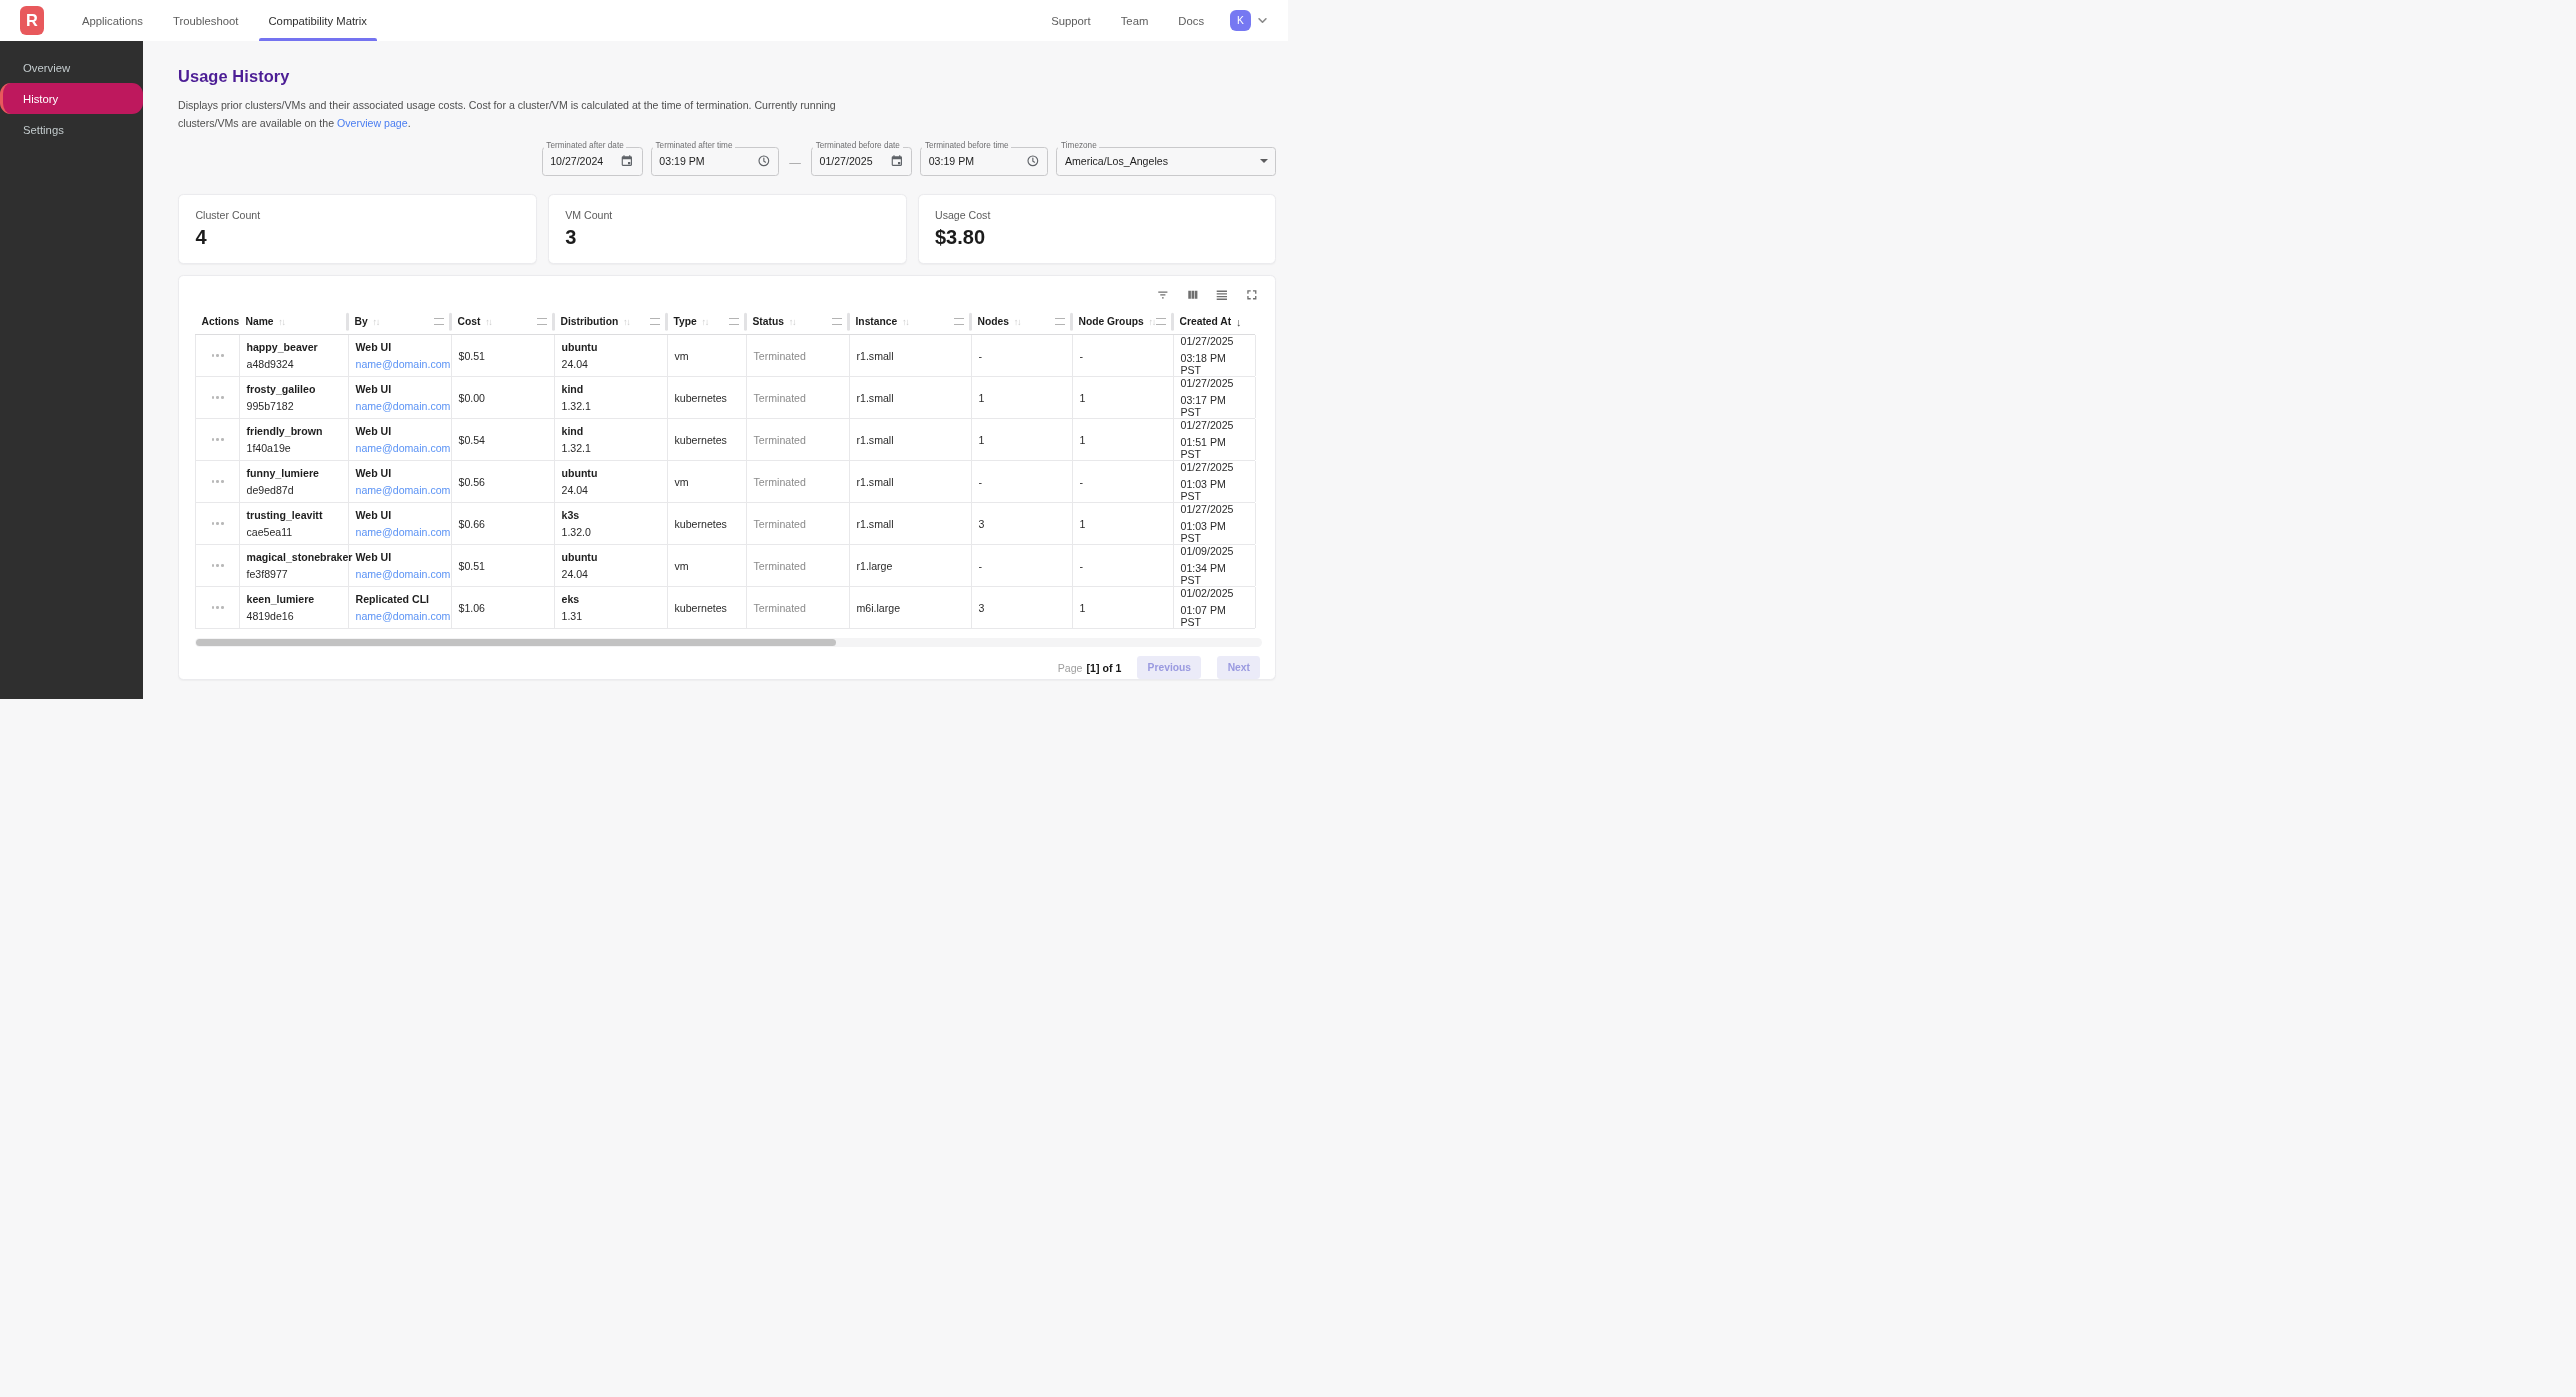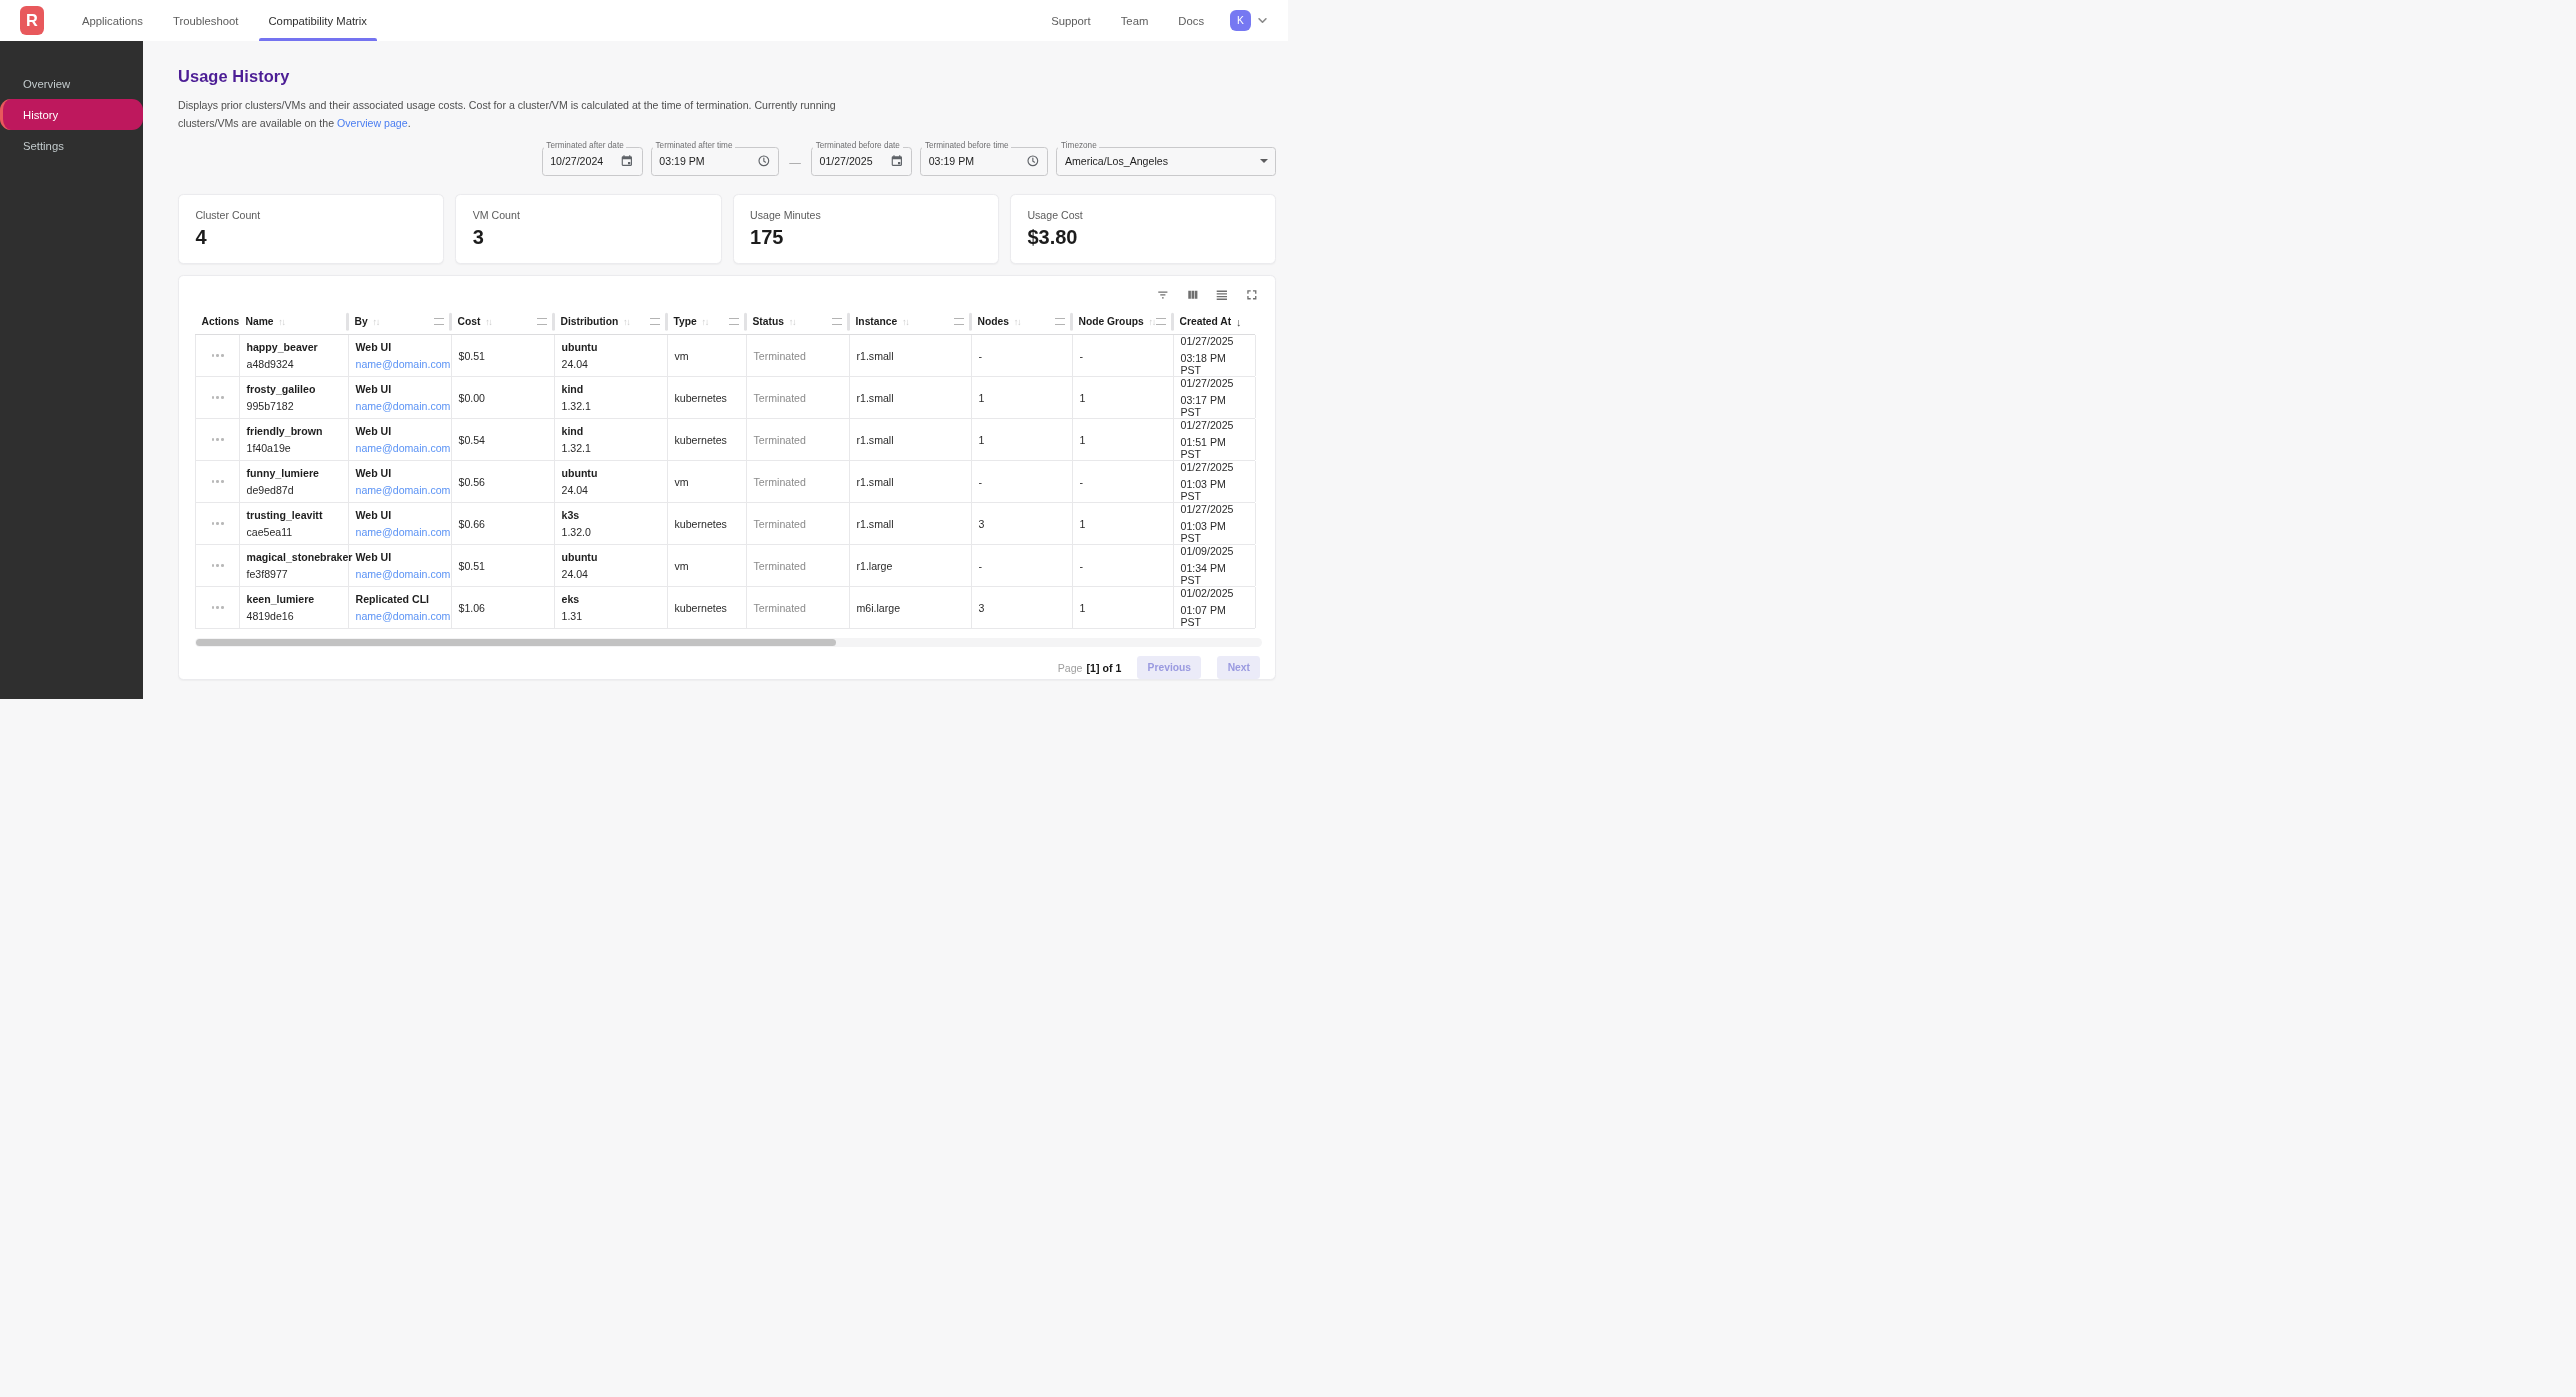--- a/index.html
+++ b/index.html
@@ -17,21 +17,21 @@
           background:#7473f0; border-radius:2.1px 2.1px 0 0; }
   .nav-right { margin-left:auto; display:flex; align-items:center; gap:30px; }
   .nav-right .nav-item { height:41px; }
   .account { display:flex; align-items:center; gap:5.5px; margin-left:-4.1px; cursor:pointer; }
   .avatar { width:21px; height:21px; border-radius:6.2px; background:#7678f2; color:#fff; font-size:10.3px;
             display:flex; align-items:center; justify-content:center; }
   .chev { width:11px; height:11px; }
 
   
   .frame { display:flex; height:658px; }
-  .sidebar { width:143px; background:#2f2f2f; padding-top:27px; flex:0 0 auto; }
+  .sidebar { width:143px; background:#2f2f2f; padding-top:11px; flex:0 0 auto; }
   .side-item { height:31px; display:flex; align-items:center; padding-left:23px; font-size:11.3px; color:#c3cbcd; cursor:pointer; }
   .side-item.active { background:#be185d; color:#ffffff; border-left:3.4px solid #e8595c; padding-left:20px;border-radius:11px; }
 
   .main { flex:1; padding:26px 13.7px 0 35px; }
 
   
   .page-title { font-size:16.4px; font-weight:700; color:#4c1d95; letter-spacing:0.1px; }
   .desc { margin-top:9.6px; font-size:10.6px; color:#4f4f4f; line-height:1.7; }
   .desc a { color:#4a7df0; text-decoration:none; }
 
@@ -167,24 +167,20 @@
     </div>
 
     <div class="stats">
       <div class="stat-card">
         <div class="stat-label">Cluster Count</div>
         <div class="stat-value">4</div>
       </div>
       <div class="stat-card">
         <div class="stat-label">VM Count</div>
         <div class="stat-value">3</div>
-      </div>
-      <div class="stat-card">
-        <div class="stat-label">Usage Minutes</div>
-        <div class="stat-value">175</div>
       </div>
       <div class="stat-card">
         <div class="stat-label">Usage Cost</div>
         <div class="stat-value">$3.80</div>
       </div>
     </div>
 
     <section class="table-card">
       <div class="tc-toolbar">
         <div class="tool-btn">

